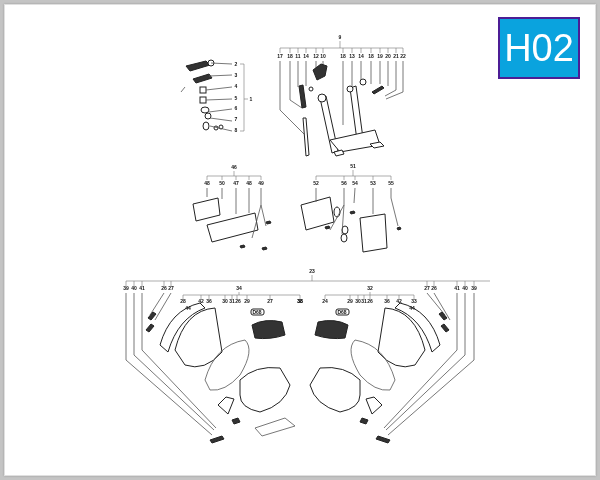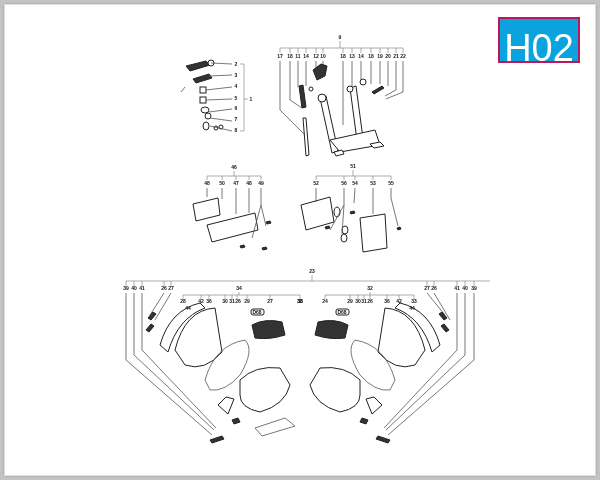--- a/index.html
+++ b/index.html
@@ -1,18 +1,18 @@
 <!DOCTYPE html>
 <html><head>
 <meta charset="utf-8">
 <style>
   html,body{margin:0;padding:0;}
   body{width:600px;height:480px;background:#c4c4c4;position:relative;overflow:hidden;font-family:"Liberation Sans",sans-serif;}
   .sheet{position:absolute;left:4px;top:4px;width:590px;height:470px;background:#fff;border:1px solid #e0e0e0;box-shadow:0 0 2px #999;}
-  .badge{position:absolute;left:498px;top:17px;width:82px;height:46px;background:#0aa3de;border:2px solid #be185d;box-sizing:border-box;color:#fff;font-size:38px;line-height:58px;text-align:center;letter-spacing:0px;}
+  .badge{position:absolute;left:498px;top:17px;width:82px;height:62px;background:#0aa3de;border:2px solid #4c1d95;box-sizing:border-box;color:#fff;font-size:38px;line-height:58px;text-align:center;letter-spacing:0px;}
   svg.diagram{position:absolute;left:0;top:0;width:600px;height:480px;}
   .lbl{font-family:"Liberation Sans",sans-serif;font-size:5px;font-weight:bold;fill:#111;text-anchor:middle;}
   .ln{stroke:#777;stroke-width:0.6;fill:none;}
   .pt{stroke:#222;stroke-width:1;fill:#fff;}
   .ptd{stroke:#222;stroke-width:1;fill:#333;}
   .pl{stroke:#555;stroke-width:0.8;fill:none;}
 </style>
 </head>
 <body>
 

